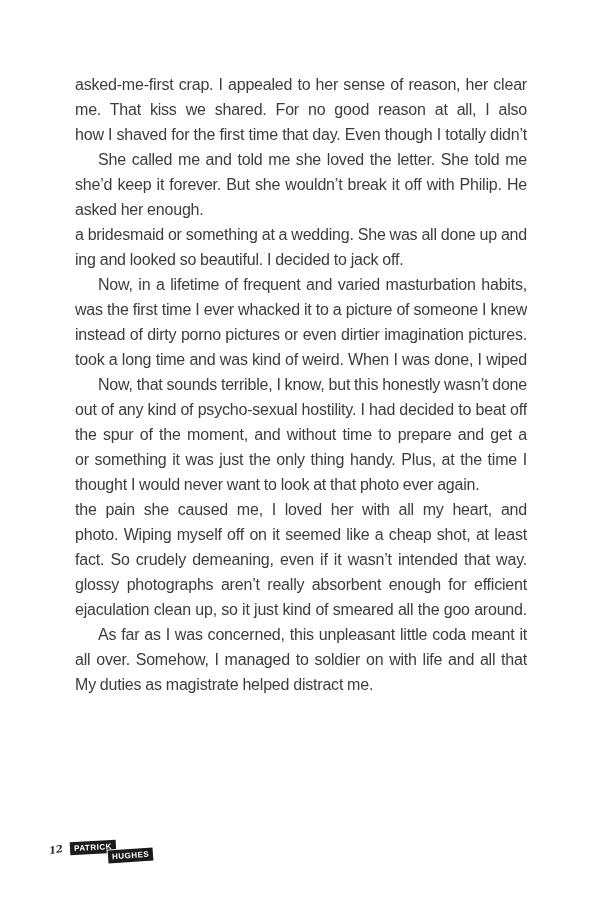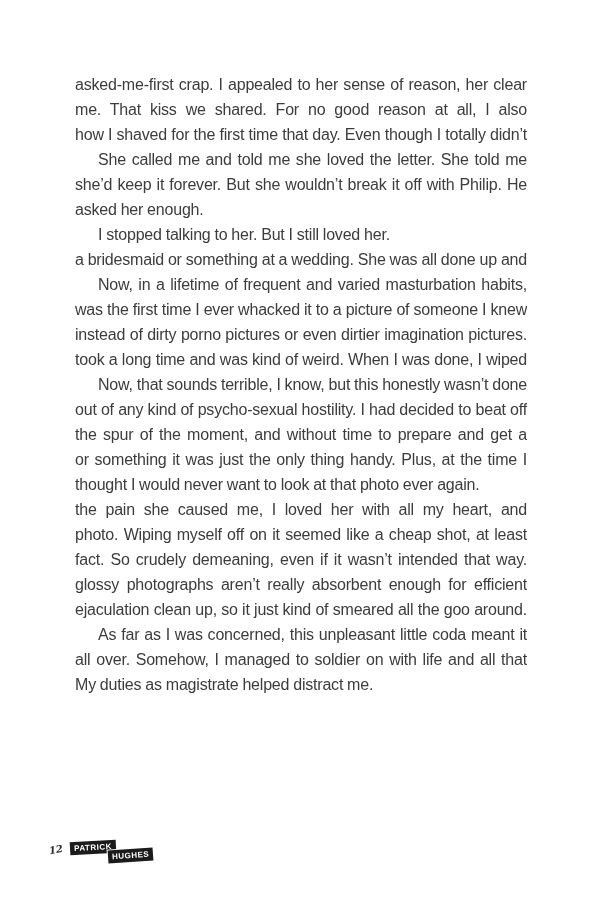--- a/index.html
+++ b/index.html
@@ -91,24 +91,22 @@
         <div class="line">asked-me-first crap. I appealed to her sense of reason, her clear affection for</div>
         <div class="line">me. That kiss we shared. For no good reason at all, I also described, in detail,</div>
         <div class="line last">how I shaved for the first time that day. Even though I totally didn’t need it.</div>
       </div>
       <div class="paragraph">
         <div class="line indent">She called me and told me she loved the letter. She told me</div>
         <div class="line">she’d keep it forever. But she wouldn’t break it off with Philip. He</div>
         <div class="line last">asked her enough.</div>
       </div>
       <div class="paragraph">
-        <div class="line indent last">I stopped talking to her. But I still loved her.</div>
-      </div>
-      <div class="paragraph">
         <div class="line">a bridesmaid or something at a wedding. She was all done up and smil-</div>
+        <div class="line last">ing and looked so beautiful. I decided to jack off.</div>
       </div>
       <div class="paragraph">
         <div class="line indent">Now, in a lifetime of frequent and varied masturbation habits, this</div>
         <div class="line">was the first time I ever whacked it to a picture of someone I knew</div>
         <div class="line">instead of dirty porno pictures or even dirtier imagination pictures. It</div>
         <div class="line">took a long time and was kind of weird. When I was done, I wiped</div>
       </div>
       <div class="paragraph">
         <div class="line indent">Now, that sounds terrible, I know, but this honestly wasn’t done</div>
         <div class="line">out of any kind of psycho-sexual hostility. I had decided to beat off on</div>

